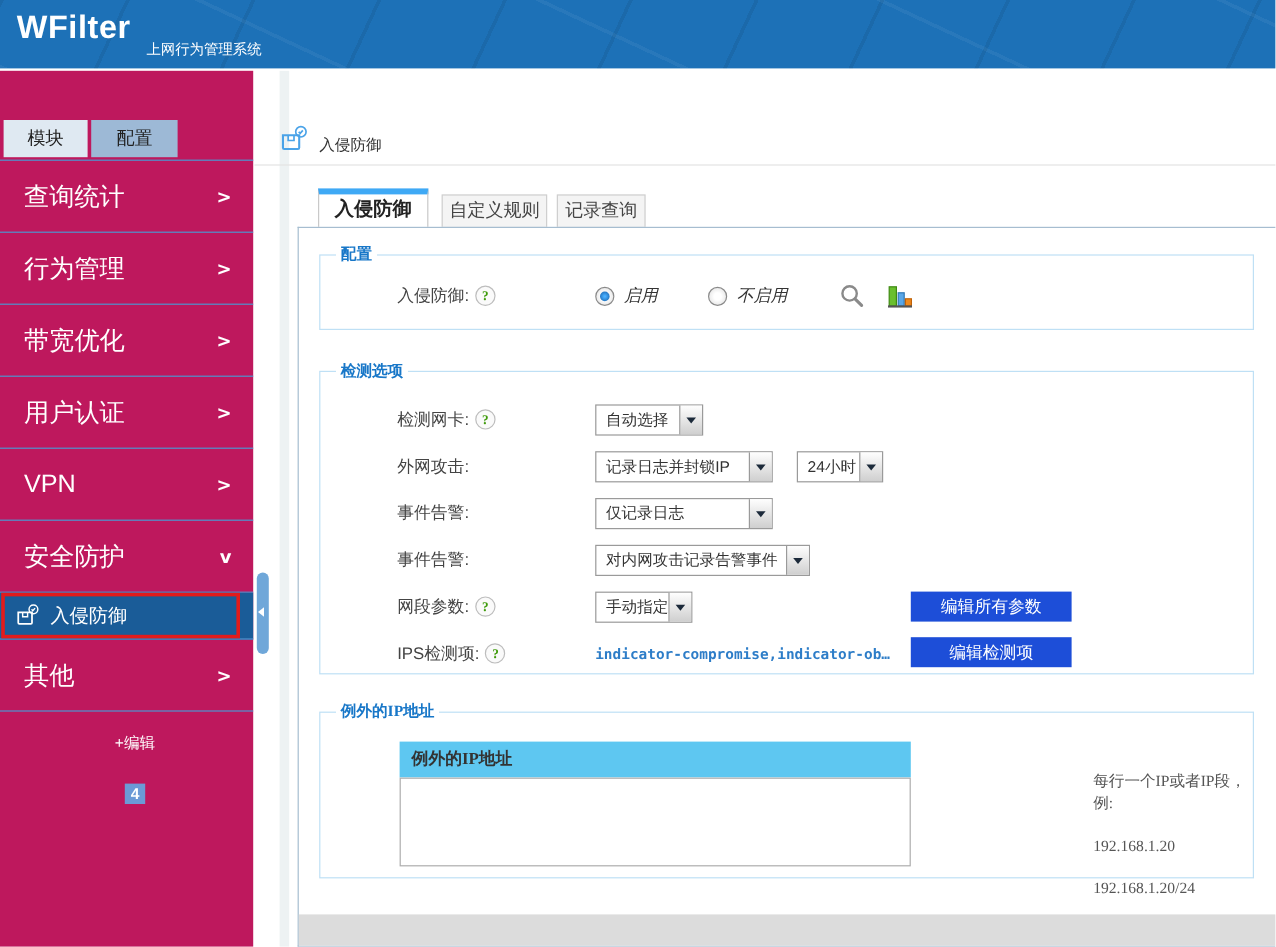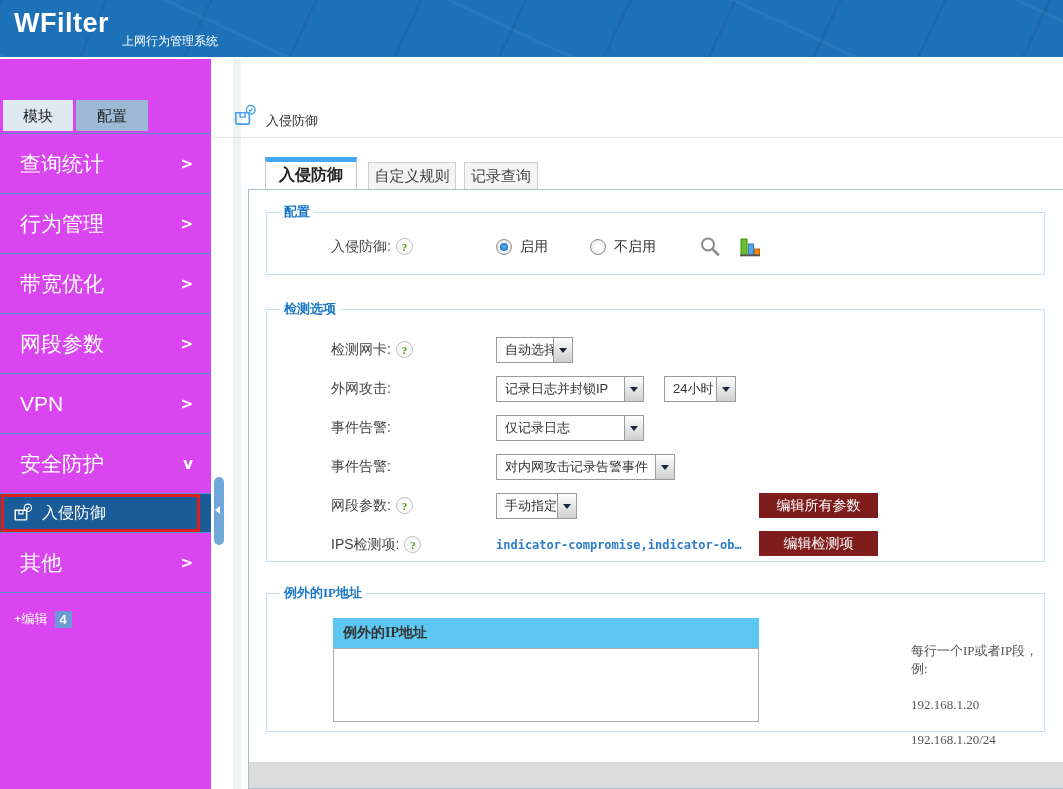--- a/index.html
+++ b/index.html
@@ -9,33 +9,33 @@
   
   .hdr{position:absolute;left:0;top:0;right:0;height:57px;
     background:
       repeating-linear-gradient(115deg, rgba(0,0,0,0.07) 0 3px, transparent 3px 95px),
       repeating-linear-gradient(25deg, rgba(255,255,255,0.05) 0 3px, transparent 3px 120px),
       #1d71b7;}
   .logo{position:absolute;left:14px;top:8px;color:#fff;font-size:27px;font-weight:bold;letter-spacing:.5px;}
   .subtitle{position:absolute;left:110px;top:33px;color:#fff;font-size:12px;margin-left:12px;}
 
   
-  .sidebar{position:absolute;left:0;top:59px;width:211px;bottom:0;background:#d946ef;}
+  .sidebar{position:absolute;left:0;top:59px;width:211px;bottom:0;background:#be185d;}
   .side-tabs{margin:41px 0 0 3px;display:flex;gap:3px;height:31px;}
   .side-tab{text-align:center;line-height:31px;font-size:15px;color:#222;cursor:default;}
   .side-tab.active{background:#dfe9f2;width:70px;}
   .side-tab.inactive{background:#9db9d6;width:72px;}
   .menu{margin-top:2px;border-top:1px solid #4f94cf;text-align:center;}
   .menu-item{height:59px;border-bottom:1px solid #4f94cf;display:flex;align-items:center;justify-content:space-between;
     padding:0 18px 0 20px;color:#fff;font-size:21px;}
   .chev{font-size:15px;font-weight:bold;font-family:"DejaVu Sans",sans-serif;}
   .submenu-item{height:38px;background:#1a5c98;border-bottom:1px solid #4f94cf;position:relative;
     display:flex;align-items:center;color:#fff;font-size:16px;padding-left:12px;gap:8px;}
   .red-frame{position:absolute;left:1px;top:0px;width:193px;height:32px;border:3px solid #e21b1b;pointer-events:none;}
-  .edit-row{margin:17px 0 0 14px;color:#fff;font-size:13px;display:flex;gap:7px;align-items:center;}
+  .edit-row{margin:17px 0 0 14px;color:#fff;font-size:13px;display:flex;gap:25px;align-items:center;flex-direction:column;}
   .badge{background:#6b9ad6;color:#fff;font-weight:bold;padding:1px 5px;font-size:13px;}
   .icon-box{display:inline-flex;width:22px;height:22px;}
   .icon-box svg{width:22px;height:22px;}
 
   
   .main{position:absolute;left:212px;top:59px;right:0;bottom:0;background:#fff;}
   .gutter{position:absolute;left:21px;top:0;bottom:0;width:8px;background:#edf2f3;}
   .handle{position:absolute;left:2px;top:418px;width:10px;height:68px;background:#6fa7d9;border-radius:5px;cursor:pointer;}
   .handle .tri{position:absolute;left:1px;top:29px;width:0;height:0;
     border-top:4px solid transparent;border-bottom:4px solid transparent;border-right:5px solid #fff;}
@@ -72,31 +72,31 @@
   .fctrl{position:absolute;left:229px;top:0;height:39px;display:flex;align-items:center;}
 
   .help{width:15px;height:15px;border-radius:50%;border:1px solid #bdbdbd;background:#fafafa;color:#3f9b0b;
     font-weight:bold;font-size:11px;display:inline-flex;align-items:center;justify-content:center;cursor:pointer;
     font-family:"Liberation Serif",serif;}
 
   .radio{width:14px;height:14px;border-radius:50%;border:1px solid #8a8a8a;background:radial-gradient(#ffffff 30%,#dcdcdc);
     display:inline-block;position:relative;cursor:pointer;}
   .radio.checked::after{content:'';position:absolute;left:3px;top:3px;width:8px;height:8px;border-radius:50%;
     background:radial-gradient(#4ab0ff 10%,#0f5ca8);}
-  .rlabel{font-size:14px;color:#333;margin-left:8px;cursor:pointer;}
+  .rlabel{font-size:14px;color:#333;margin-left:8px;cursor:pointer;font-style:italic;}
   .rgroup{display:flex;align-items:center;}
 
   .sel{display:inline-flex;align-items:stretch;height:26px;border:1px solid #9a9a9a;background:#fff;box-sizing:border-box;cursor:pointer;}
   .sel .txt{flex:1;display:flex;align-items:center;padding:0 8px;font-size:13px;color:#333;white-space:nowrap;overflow:hidden;}
   .sel .arrow{width:18px;border-left:1px solid #9a9a9a;background:linear-gradient(#fefefe,#cfcfcf);
     display:flex;align-items:center;justify-content:center;}
   .sel .arrow::after{content:'';width:0;height:0;border:4px solid transparent;border-top:5px solid #1c2a3a;margin-top:5px;}
-  .w85{width:77px;} .w148{width:148px;} .w72{width:72px;} .w179{width:179px;justify-content:flex-end;} .w81{width:81px;}
-
-  .blue-btn{position:absolute;left:492px;width:119px;height:25px;background:#7f1d1d;color:#fff;border:none;
+  .w85{width:90px;} .w148{width:148px;} .w72{width:72px;} .w179{width:179px;justify-content:flex-end;} .w81{width:81px;}
+
+  .blue-btn{position:absolute;left:492px;width:134px;height:25px;background:#1d4ed8;color:#fff;border:none;
     font-size:14px;font-family:"Liberation Sans",sans-serif;cursor:pointer;}
   .ips-value{font-family:"DejaVu Sans Mono","Liberation Mono",monospace;font-weight:bold;font-size:12px;color:#2d7dc8;white-space:nowrap;}
 
   .icon-btn{display:inline-flex;cursor:pointer;}
 
   .ex-table{position:absolute;left:66px;top:16px;width:426px;}
   .ex-thead{height:30px;background:#5ec7f1;display:flex;align-items:center;padding-left:10px;box-sizing:border-box;
     font-family:"Liberation Serif","DejaVu Serif",serif;font-weight:bold;font-size:14px;color:#333;}
   .ex-textarea{display:block;width:426px;height:74px;border:1px solid #adadad;resize:none;box-sizing:border-box;
     font-family:"Liberation Sans",sans-serif;font-size:13px;}
@@ -126,21 +126,21 @@
       </div>
       <div class="menu-item">
         <span>行为管理</span>
         <span class="chev">&gt;</span>
       </div>
       <div class="menu-item">
         <span>带宽优化</span>
         <span class="chev">&gt;</span>
       </div>
       <div class="menu-item">
-        <span>网段参数</span>
+        <span>用户认证</span>
         <span class="chev">&gt;</span>
       </div>
       <div class="menu-item">
         <span>VPN</span>
         <span class="chev">&gt;</span>
       </div>
       <div class="menu-item">
         <span>安全防护</span>
         <span class="chev">v</span>
       </div>

